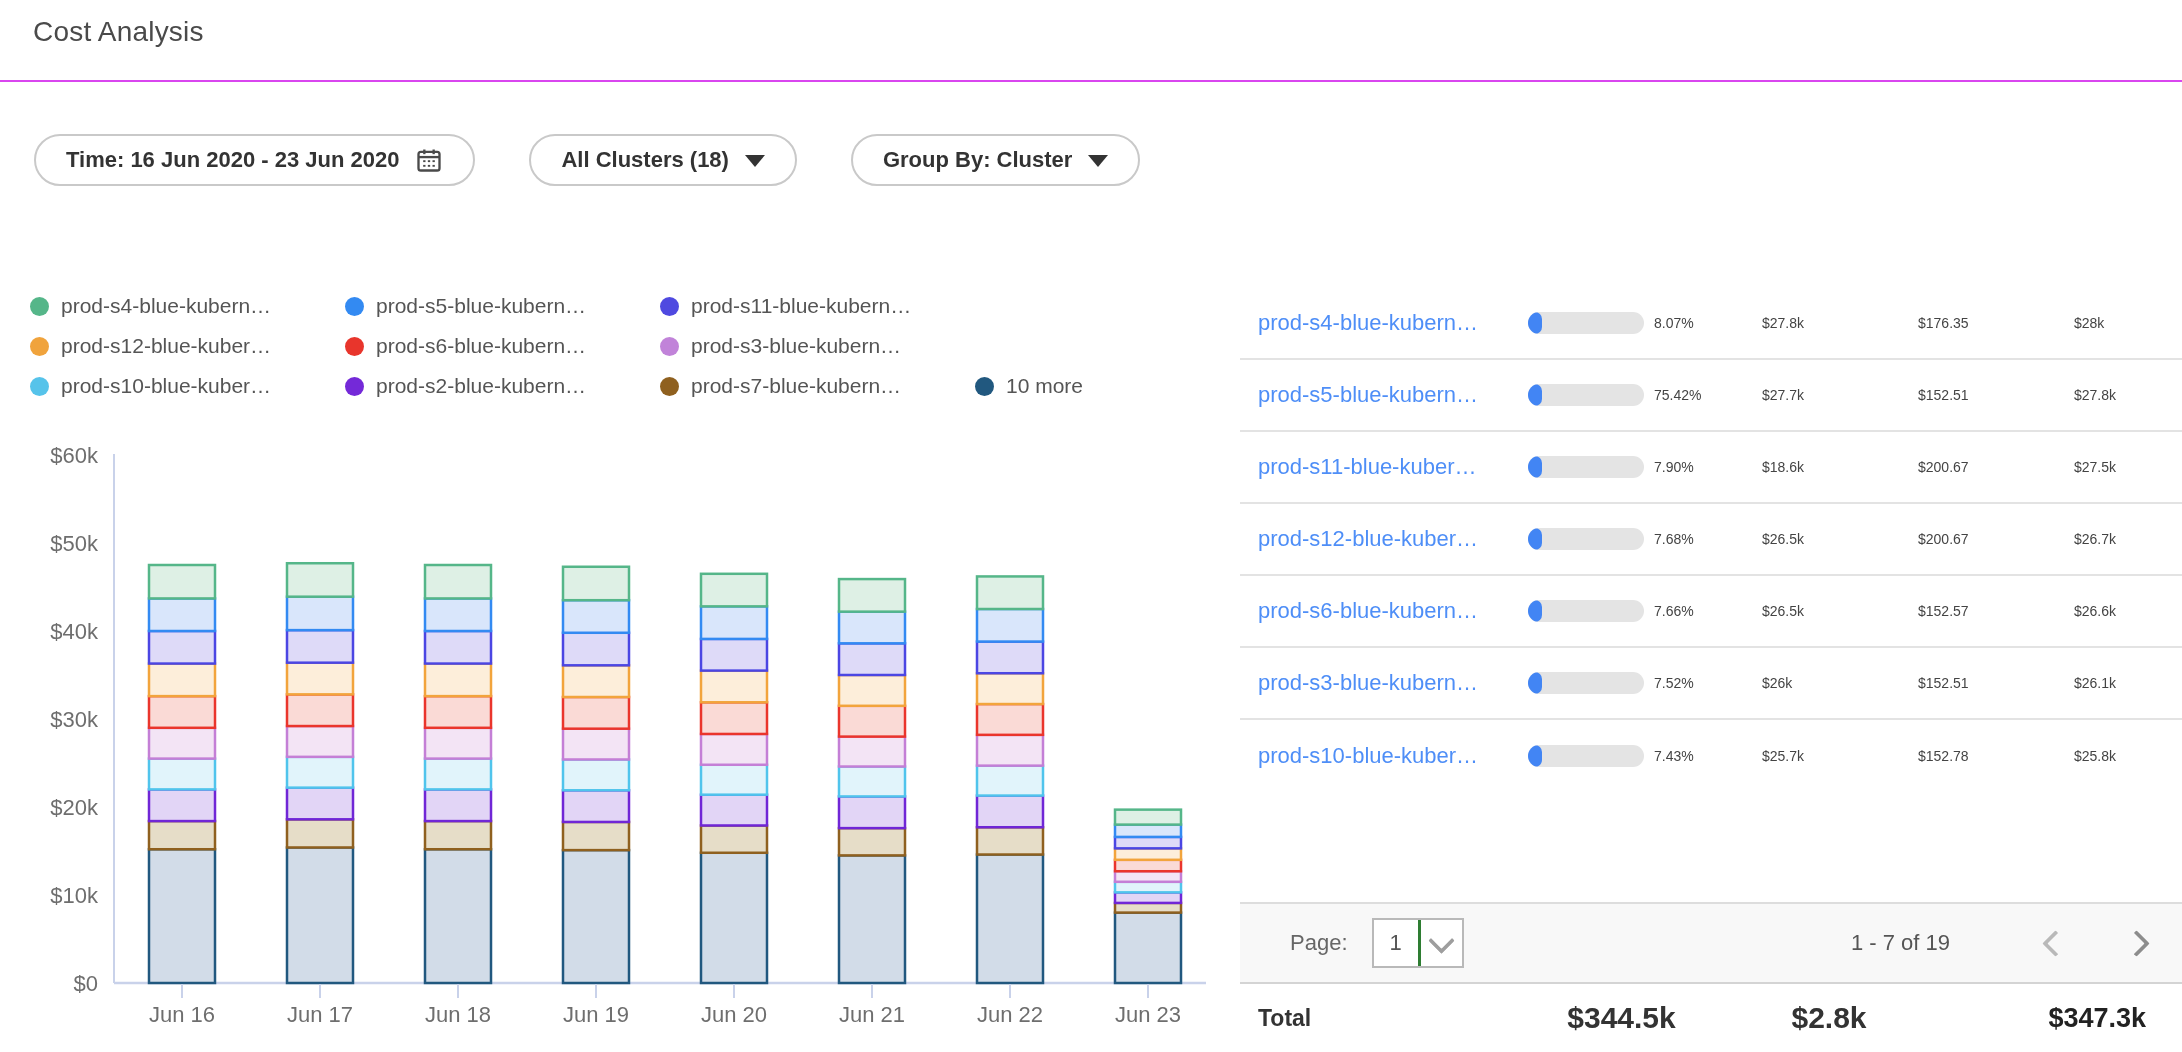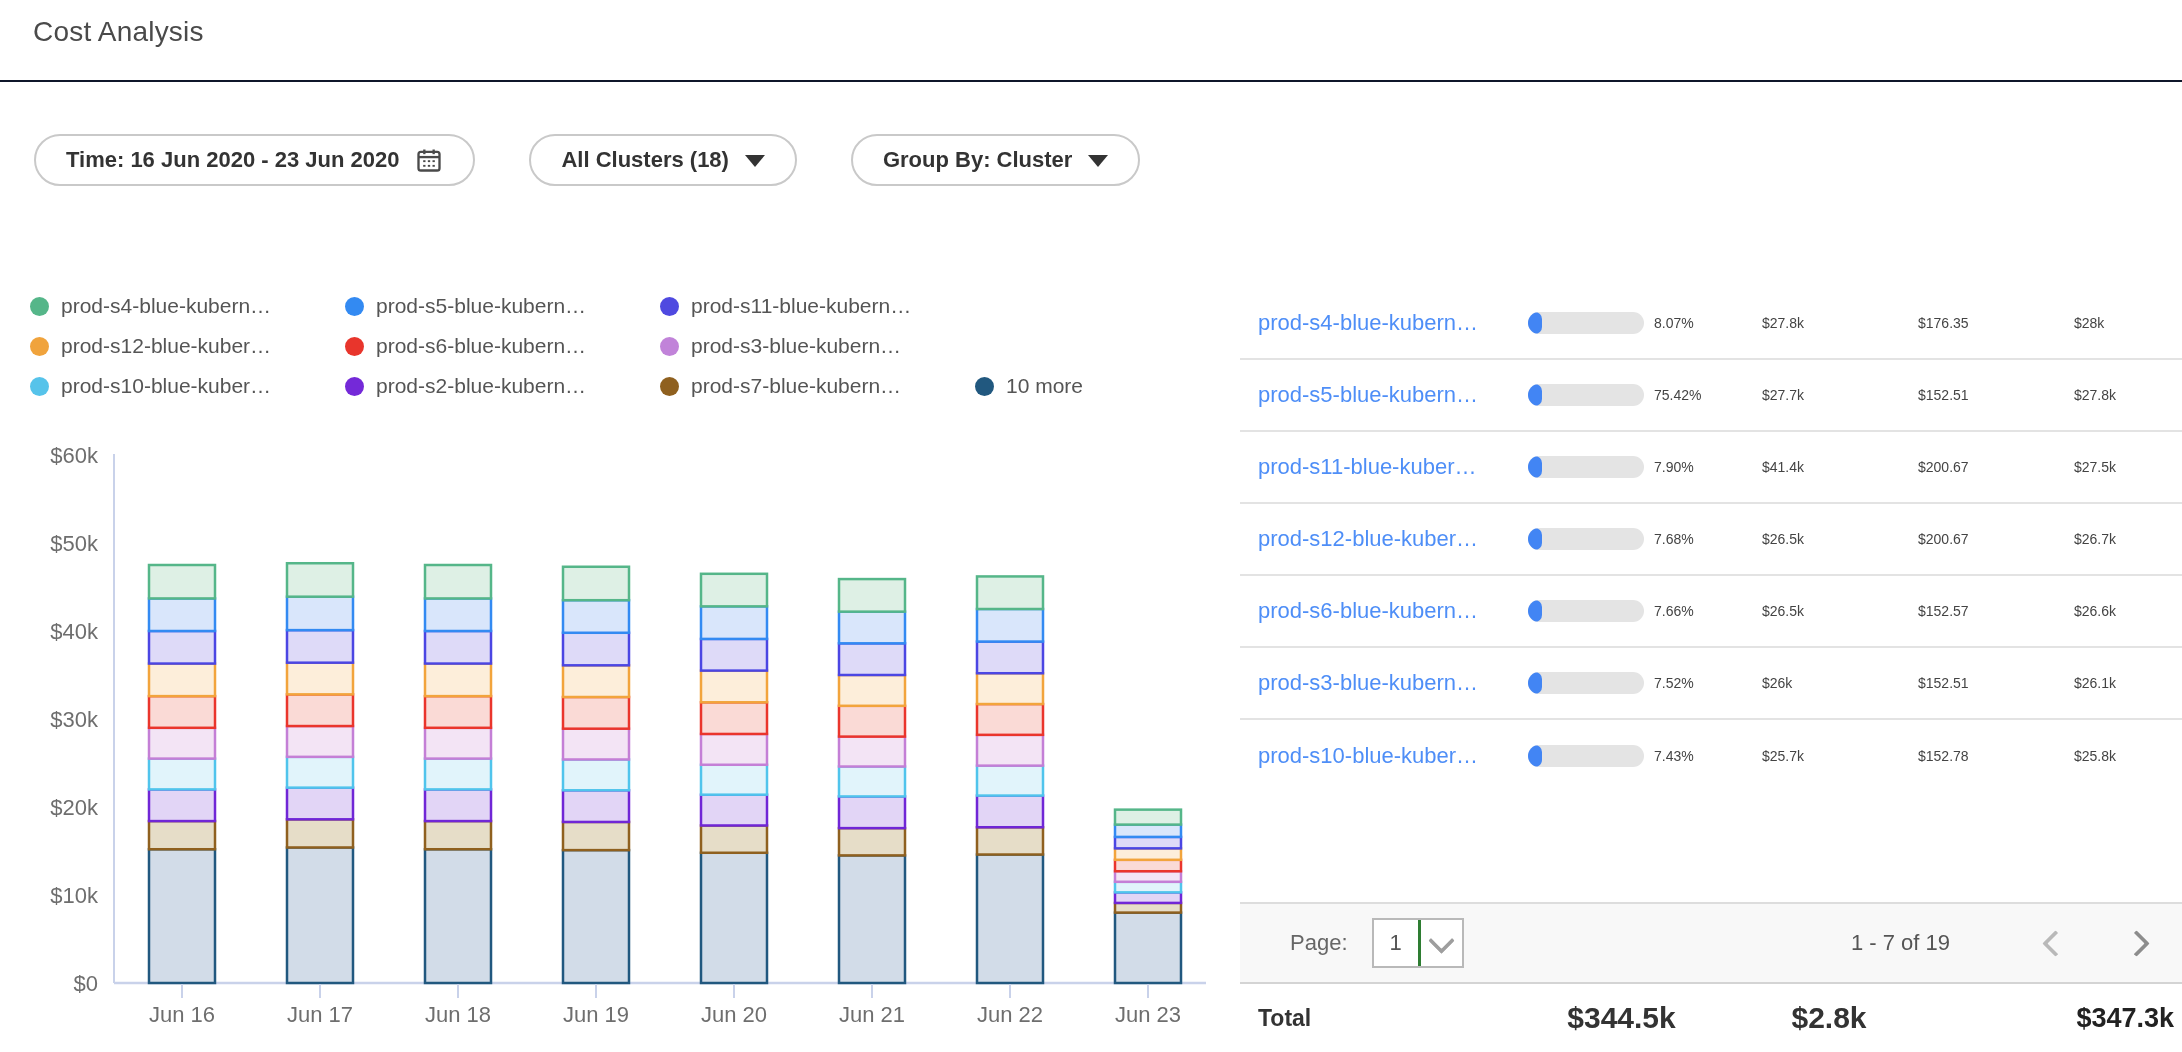--- a/index.html
+++ b/index.html
@@ -2,21 +2,21 @@
 <html><head>
 <meta charset="utf-8">
 <style>
   html,body{margin:0;padding:0}
   body{
     width:2182px;height:1052px;position:relative;overflow:hidden;
     background:#fff;color:#444;
     font-family:"Liberation Sans",sans-serif;
   }
   
-  .header{position:absolute;left:0;top:0;width:2182px;height:80px;border-bottom:2px solid #0f172a;background:#fff}
+  .header{position:absolute;left:0;top:0;width:2182px;height:80px;border-bottom:2px solid #d946ef;background:#fff}
   .page-title{position:absolute;left:33px;top:16px;font-size:28px;color:#4a4a4a;letter-spacing:.2px}
   
   .filters{position:absolute;left:34px;top:134px;display:flex;gap:54px}
   .pill{
     height:52px;box-sizing:border-box;border:2px solid #c9c9c9;border-radius:27px;background:#fff;
     display:flex;align-items:center;gap:16px;padding:0 30px;
     font-size:22px;font-weight:bold;color:#333;cursor:pointer;white-space:nowrap;text-align:center;
   }
   .caret{width:0;height:0;border-left:10px solid transparent;border-right:10px solid transparent;border-top:12px solid #333;margin-top:2px}
   .cal{display:block}
@@ -58,21 +58,21 @@
   .page-chev-box{flex:1;display:flex;align-items:center;justify-content:center}
   .chev{display:block;width:15px;height:15px;border-right:4px solid #9e9e9e;border-bottom:4px solid #9e9e9e;border-radius:2px}
   .chev-down{transform:rotate(45deg) translate(-2px,-2px)}
   .range{margin-left:auto;color:#555}
   .nav-prev{margin-left:96px;border-color:#b9b9b9;transform:rotate(135deg);cursor:default}
   .nav-next{margin-left:62px;border-color:#8d8d8d;transform:rotate(-45deg);cursor:pointer}
   
   .totals{
     position:absolute;left:1240px;top:984px;width:942px;height:68px;box-sizing:border-box;
     display:grid;grid-template-columns:252px 223px 192px 1fr;align-items:center;
-    padding:0 8px 0 18px;font-weight:bold;color:#333;
+    padding:0 36px 0 18px;font-weight:bold;color:#333;
   }
   .totals .t-label{font-size:23px;text-align:left}
   .totals .t-num{font-size:30px;text-align:center}
   .totals .t-grand{font-size:27px;text-align:right;color:#222}
 </style>
 </head>
 <body>
 
 <div class="header">
   <div class="page-title">Cost Analysis</div>
@@ -292,21 +292,21 @@
   </div>
 
   <div class="t-row">
     <a class="cell-name">prod-s11-blue-kuber…</a>
     <div class="cell-pct">
       <span class="pbar">
             <span class="pbar-fill" style="width: 14px; background: rgb(66, 133, 244);"></span>
           </span>
       <span class="pct-text">7.90%</span>
     </div>
-    <div class="num">$41.4k</div>
+    <div class="num">$18.6k</div>
     <div class="num">$200.67</div>
     <div class="num">$27.5k</div>
   </div>
 
   <div class="t-row">
     <a class="cell-name">prod-s12-blue-kuber…</a>
     <div class="cell-pct">
       <span class="pbar">
             <span class="pbar-fill" style="width: 14px; background: rgb(66, 133, 244);"></span>
           </span>

